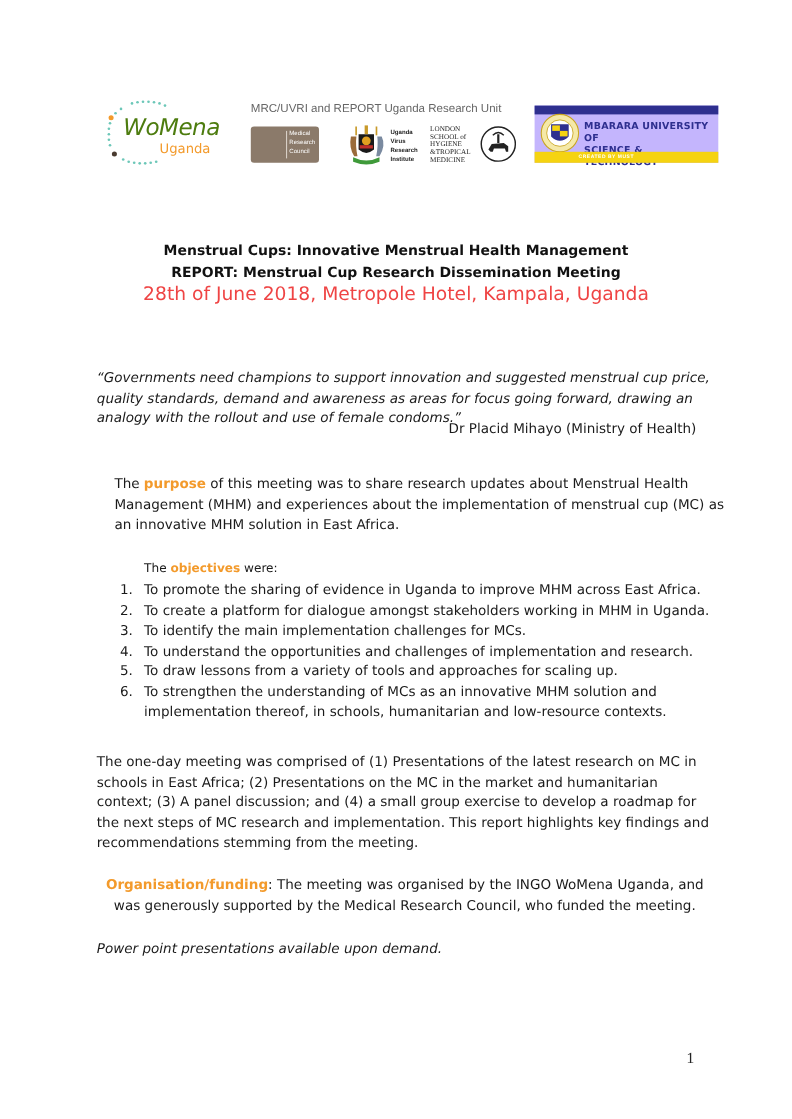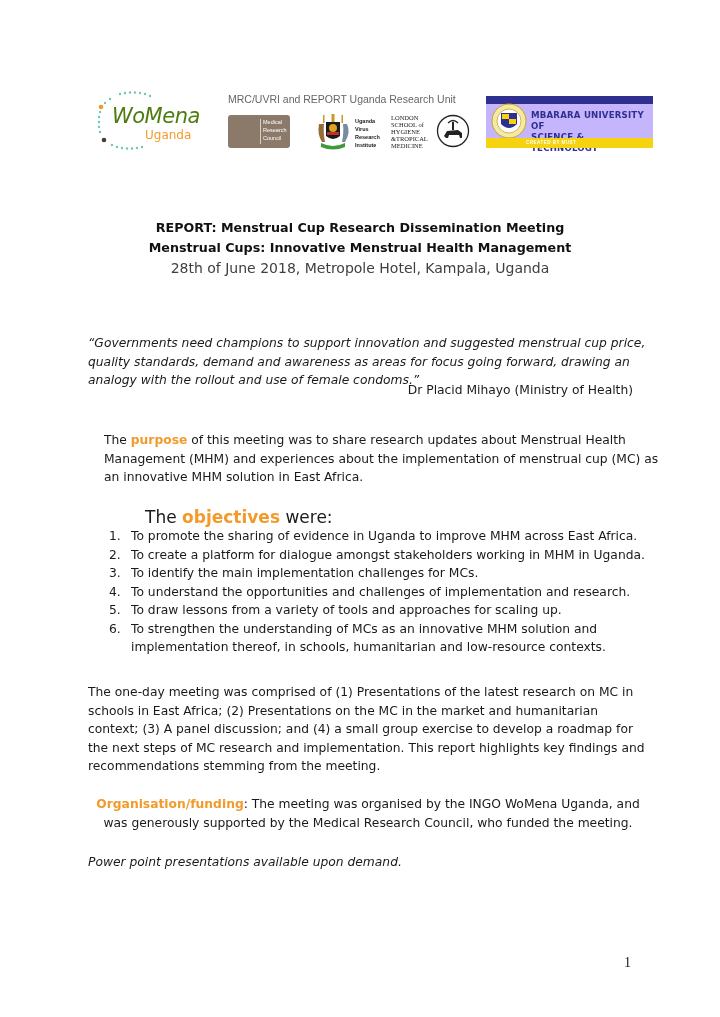--- a/index.html
+++ b/index.html
@@ -32,30 +32,30 @@
     .must .bar-top { position: absolute; left: 0; top: 0; width: 167px; height: 8px; background: #2e2f8f; }
     .must .bar-bottom { position: absolute; left: 0; top: 42px; width: 167px; height: 10px; background: #f5d311; }
     .must .bar-bottom span { position: absolute; left: 40px; top: 2px; font-size: 4.5px; color: #fff; font-family: "Liberation Sans", sans-serif; font-weight: bold; letter-spacing: 0.5px; }
     .must .crest { position: absolute; left: 5px; top: 6px; }
     .must .must-name { position: absolute; left: 45px; top: 14px; font-size: 8.6px; line-height: 11px; color: #2e2f8f; font-weight: bold; font-family: "DejaVu Sans", sans-serif; letter-spacing: 0.2px; }
 
     
     .title-block { position: absolute; left: 0; top: 218px; width: 720px; text-align: center; }
     .title-line { font-size: 12.7px; line-height: 20px; font-weight: bold; color: #111; white-space: nowrap; }
     .title-line .report-label { font-weight: bold; }
-    .title-date { font-size: 14px; line-height: 20px; color: #404040; white-space: nowrap; }
+    .title-date { font-size: 17px; line-height: 20px; color: #ef4444; white-space: nowrap; }
 
     
     .txt { position: absolute; left: 88px; width: 560px; font-size: 12.3px; line-height: 18.5px; color: #1a1a1a; }
     .quote { top: 334px; font-style: italic; }
     .quote-attr { position: absolute; top: 381px; right: 87px; font-size: 12.3px; line-height: 18.5px; text-align: right; color: #1a1a1a; }
     .purpose { top: 431px; margin-left: 16px; }
     .accent { color: #f39a2b; font-weight: bold; }
 
-    .objectives-intro { position: absolute; left: 145px; top: 508px; font-size: 17px; line-height: 18.5px; }
+    .objectives-intro { position: absolute; left: 131px; top: 508px; font-size: 11px; line-height: 18.5px; }
     .obj-list { position: absolute; left: 109px; top: 527px; width: 540px; list-style: none; }
     .obj-list li { position: relative; padding-left: 22px; font-size: 12.3px; line-height: 18.5px; }
     .obj-list li .num { position: absolute; left: 0; top: 0; }
 
     .oneday { top: 683px; }
     .org { top: 795px; text-align: center; }
     .ppt { top: 853px; font-style: italic; }
 
     .page-num { position: absolute; left: 624px; top: 955px; font-size: 14px; font-family: "Liberation Serif", serif; color: #222; }
   </style>
@@ -152,22 +152,22 @@
         <span>MBARARA UNIVERSITY OF</span><br>
         <span>SCIENCE &amp; TECHNOLOGY</span>
       </div>
       <div class="bar-bottom">
         <span>CREATED BY MUST</span>
       </div>
     </div>
   </div>
 
   <div class="title-block">
+    <div class="title-line">Menstrual Cups: Innovative Menstrual Health Management</div>
     <div class="title-line"><span class="report-label">REPORT:</span><span> Menstrual Cup Research Dissemination Meeting</span></div>
-    <div class="title-line">Menstrual Cups: Innovative Menstrual Health Management</div>
     <div class="title-date">28th of June 2018, Metropole Hotel, Kampala, Uganda</div>
   </div>
 
   <p class="txt quote">“Governments need champions to support innovation and suggested menstrual cup price, quality standards, demand and awareness as areas for focus going forward, drawing an analogy with the rollout and use of female condoms.”</p>
   <div class="quote-attr">Dr Placid Mihayo (Ministry of Health)</div>
 
   <p class="txt purpose"><span>The </span><span class="accent">purpose</span><span> of this meeting was to share research updates about Menstrual Health Management (MHM) and experiences about the implementation of menstrual cup (MC) as an innovative MHM solution in East Africa.</span></p>
 
   <div class="objectives-intro"><span>The </span><span class="accent">objectives</span><span> were:</span></div>
   <ol class="obj-list">

